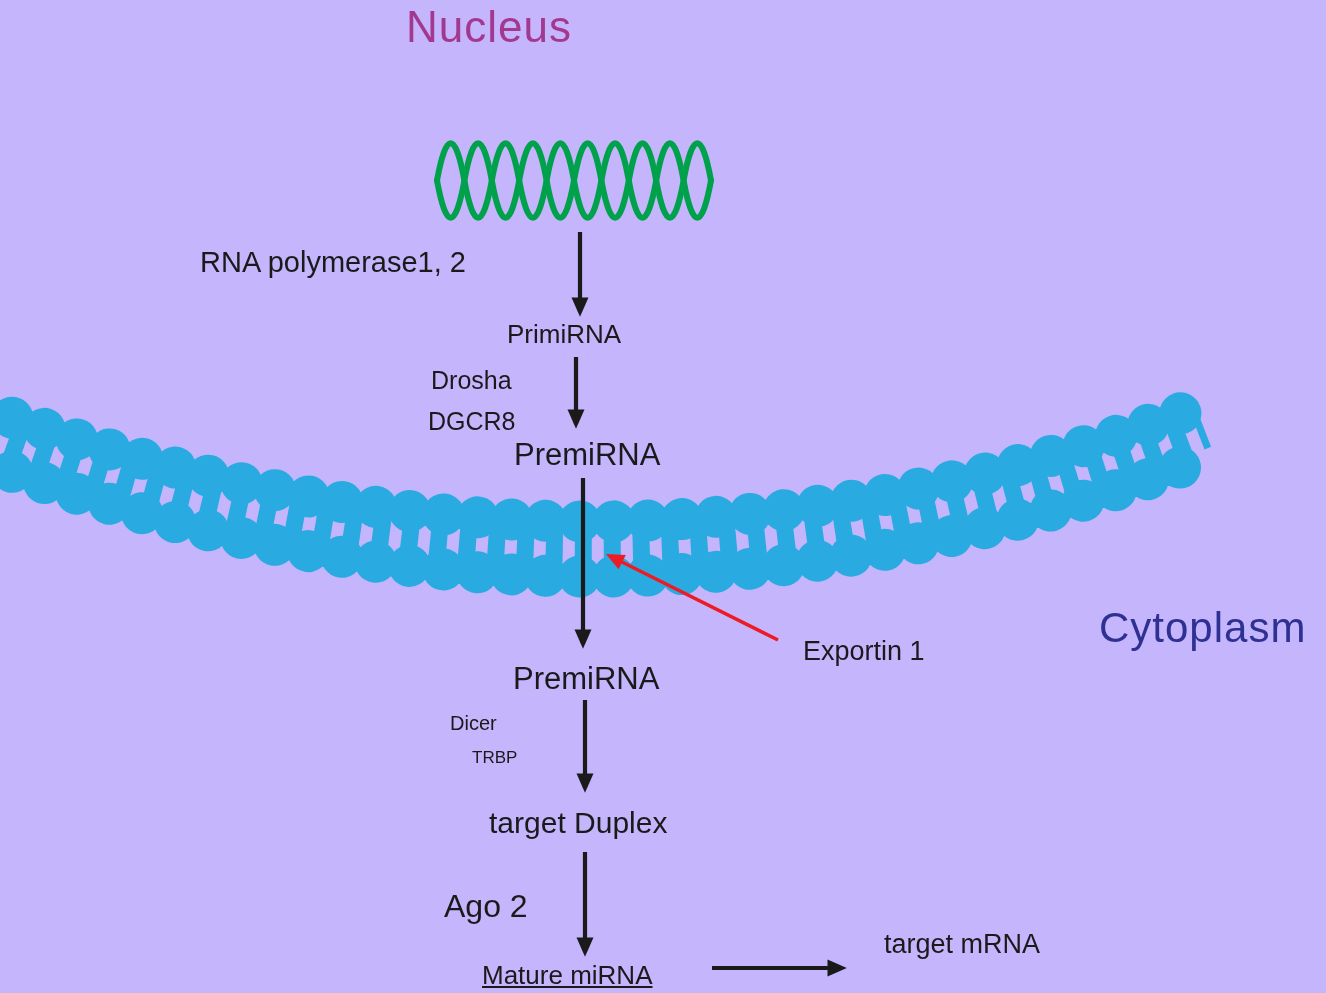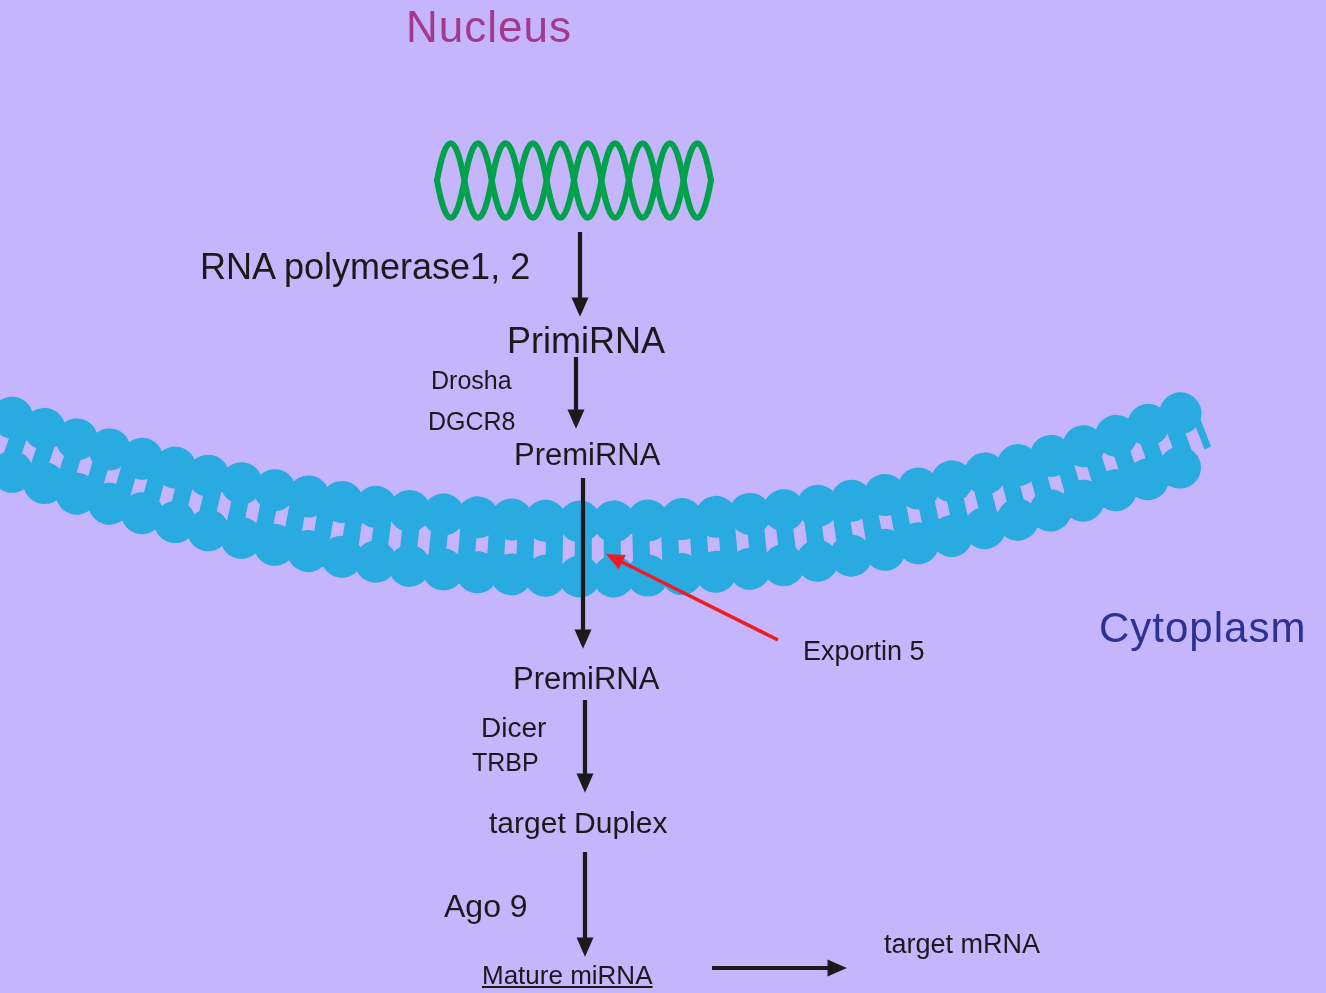--- a/index.html
+++ b/index.html
@@ -104,30 +104,30 @@
     <line class="flow" marker-end="url(#mh)" x1="583" y1="478" x2="583" y2="644"></line>
     <line class="flow" marker-end="url(#mh)" x1="585" y1="700" x2="585" y2="788"></line>
     <line class="flow" marker-end="url(#mh)" x1="585" y1="852" x2="585" y2="952"></line>
     <line class="flow" marker-end="url(#mh)" x1="712" y1="968" x2="842" y2="968"></line>
     <line class="pointer-red" marker-end="url(#mh-red)" x1="778" y1="640" x2="610" y2="556"></line>
   </svg>
 
   <div class="lbl nucleus-title" style="left:406px; top:2px;">Nucleus</div>
   <div class="lbl cytoplasm-title" style="left:1099px; top:604px;">Cytoplasm</div>
 
-  <div class="lbl" style="left:200px; top:246px; font-size:36px;">RNA polymerase1, 2</div>
-  <div class="lbl" style="left:507px; top:320px; font-size:36px;">PrimiRNA</div>
+  <div class="lbl" style="left:200px; top:246px; font-size:29px;">RNA polymerase1, 2</div>
+  <div class="lbl" style="left:507px; top:320px; font-size:26px;">PrimiRNA</div>
   <div class="lbl" style="left:431px; top:366px; font-size:25px;text-align:right;">Drosha</div>
   <div class="lbl" style="left:428px; top:395px; font-size:25px;margin-top:12px;">DGCR8</div>
   <div class="lbl" style="left:514px; top:437px; font-size:31px;">PremiRNA</div>
-  <div class="lbl" style="left:803px; top:636px; font-size:27px;">Exportin 5</div>
+  <div class="lbl" style="left:803px; top:636px; font-size:27px;">Exportin 1</div>
   <div class="lbl" style="left:513px; top:661px; font-size:31px;">PremiRNA</div>
-  <div class="lbl" style="left:481px; top:712px; font-size:28px;">Dicer</div>
-  <div class="lbl" style="left:472px; top:748px; font-size:25px;">TRBP</div>
+  <div class="lbl" style="left:450px; top:712px; font-size:20px;">Dicer</div>
+  <div class="lbl" style="left:472px; top:748px; font-size:17px;">TRBP</div>
   <div class="lbl" style="left:489px; top:806px; font-size:30px;">target Duplex</div>
-  <div class="lbl" style="left:444px; top:888px; font-size:32px;">Ago 9</div>
+  <div class="lbl" style="left:444px; top:888px; font-size:32px;">Ago 2</div>
   <div class="lbl" style="left:482px; top:961px; font-size:26px;text-decoration:underline;">Mature miRNA</div>
 
   <div class="lbl" style="left:884px; top:927px; font-size:27px; line-height:34px;">
     <div>target mRNA</div>
   </div>
 
 </div>
 
 </body></html>

